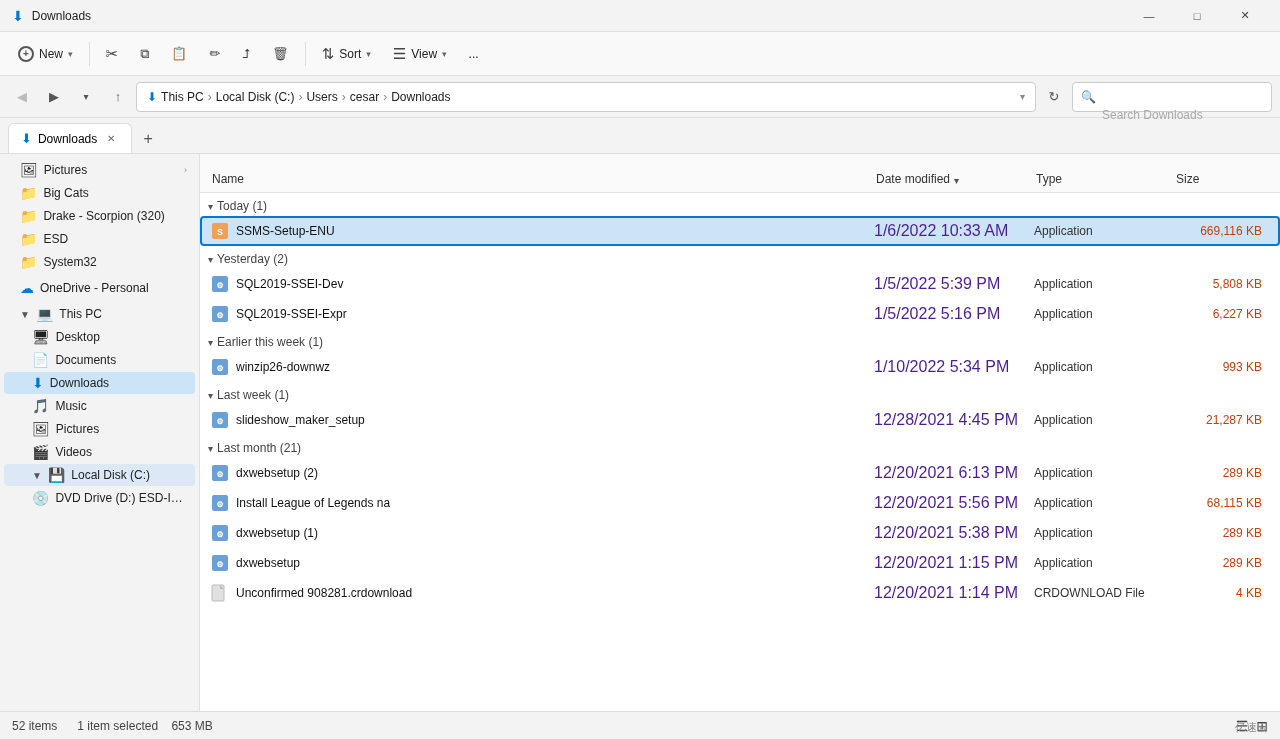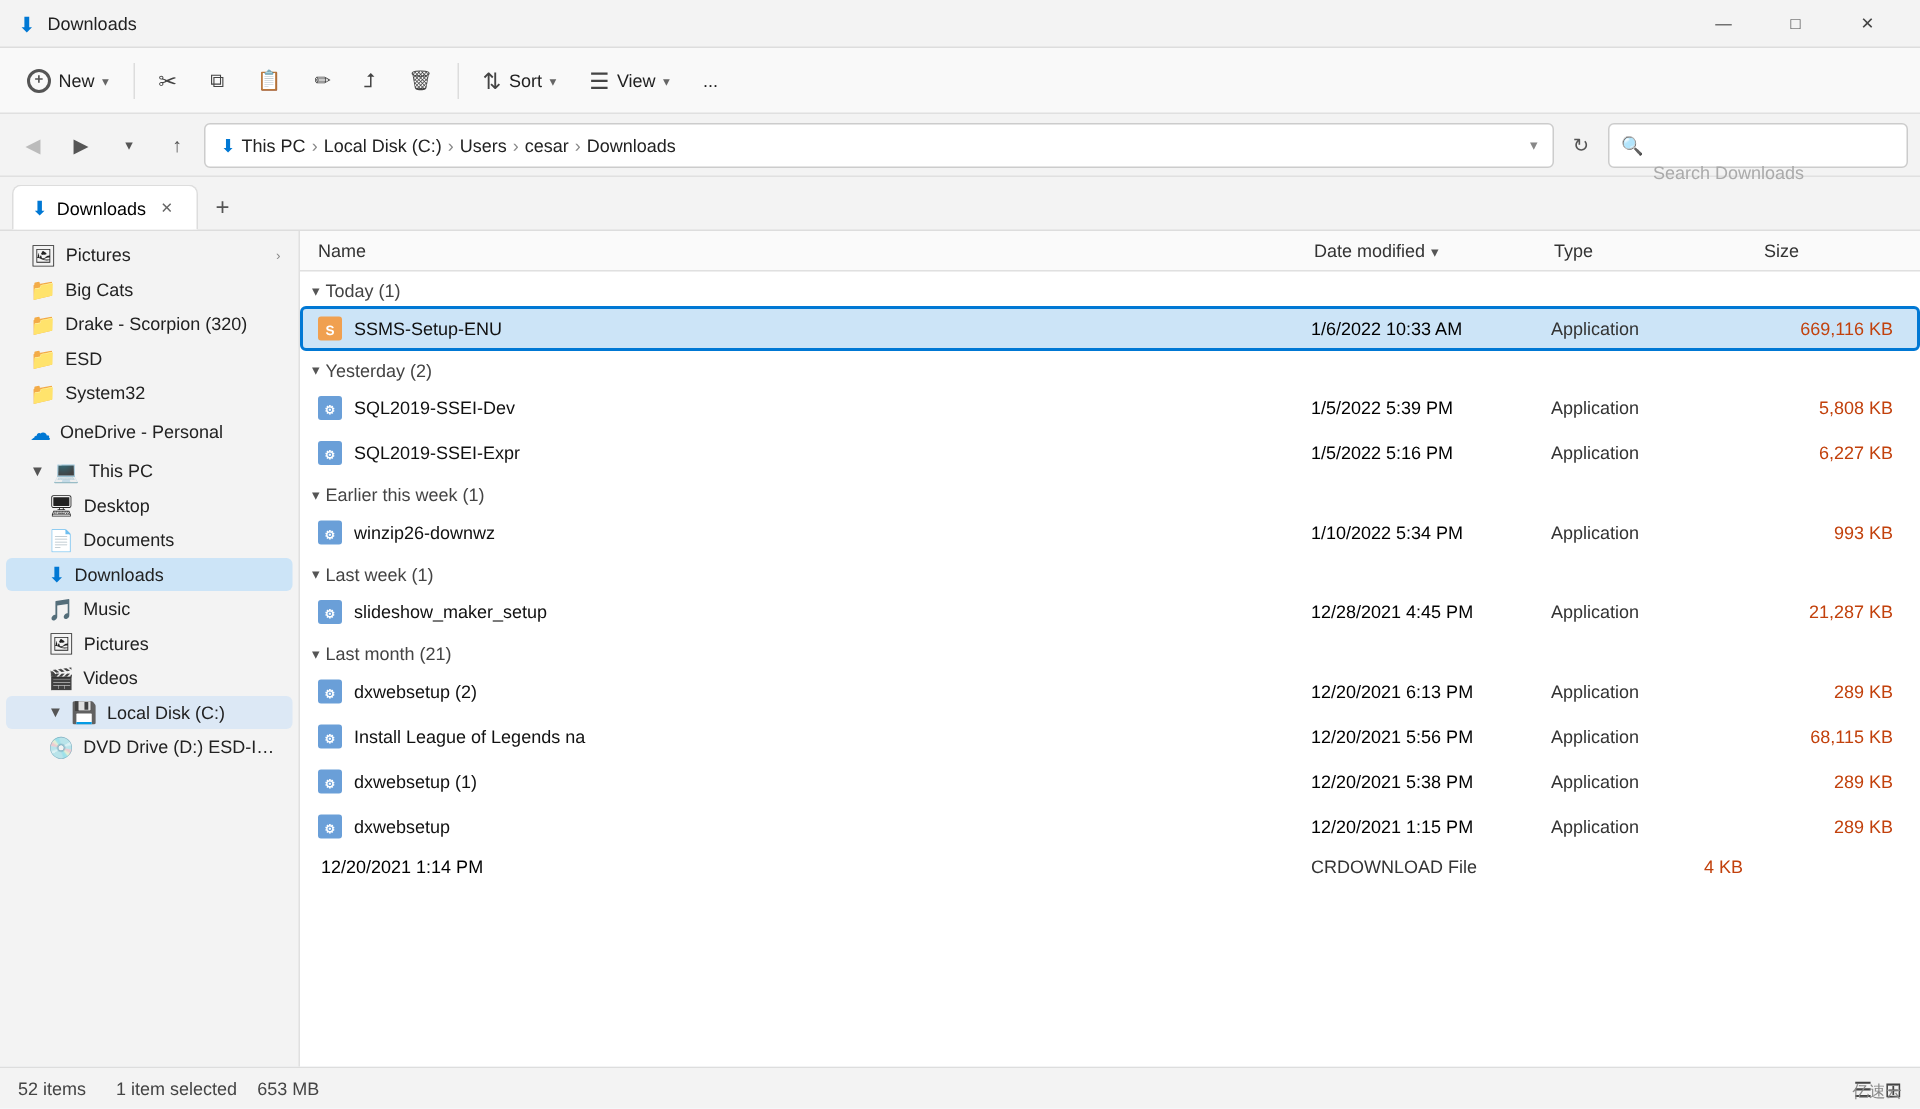--- a/index.html
+++ b/index.html
@@ -257,20 +257,21 @@
     }
     .col-header {
       font-size: 12px;
       color: #333;
       font-weight: 500;
       padding: 2px 4px;
       cursor: pointer;
       display: flex;
       align-items: flex-end;
       gap: 4px;
+      margin-top: 12px;
     }
     .sort-arrow { color: #555; font-size: 10px; }
 
     .group-header {
       display: flex;
       align-items: center;
       padding: 6px 8px 3px 8px;
       gap: 4px;
       font-size: 12px;
       color: #444;
@@ -296,21 +297,21 @@
       align-items: center;
       gap: 6px;
       font-size: 12px;
       color: #111;
     }
     .file-icon {
       width: 20px; height: 20px;
       flex-shrink: 0;
       display: flex; align-items: center; justify-content: center;
     }
-    .file-date { font-size: 12px; color: #000000; padding: 0 4px; }
+    .file-date { font-size: 16px; color: #4c1d95; padding: 0 4px; }
     .file-type { font-size: 12px; color: #333; padding: 0 4px; }
     .file-size { font-size: 12px; color: #c2410c; text-align: right; padding-right: 8px; }
 
     
     .status-bar {
       background: #f3f3f3;
       height: 28px;
       border-top: 1px solid #ddd;
       display: flex;
       align-items: center;
@@ -658,20 +659,29 @@
                 <text x="10" y="14" text-anchor="middle" font-size="8" fill="white" font-weight="bold">⚙</text>
               </svg>
             </div>
           <span>dxwebsetup</span>
         </div>
         <div class="file-date">12/20/2021 1:15 PM</div>
         <div class="file-type">Application</div>
         <div class="file-size">289 KB</div>
       </div>
         <div class="file-row">
+        <div class="file-name">
+          <div class="file-icon">
+              <svg width="20" height="20" viewBox="0 0 20 20">
+                <rect x="2" y="2" width="12" height="16" rx="1" fill="#e0e0e0" stroke="#bbb"></rect>
+                <path d="M10 2 L14 6 L10 6 Z" fill="#bbb"></path>
+              </svg>
+            </div>
+          <span>Unconfirmed 908281.crdownload</span>
+        </div>
         <div class="file-date">12/20/2021 1:14 PM</div>
         <div class="file-type">CRDOWNLOAD File</div>
         <div class="file-size">4 KB</div>
       </div>
       </div>
   </div>
 </div>
 
 <div class="status-bar">
   <span>52 items</span>

